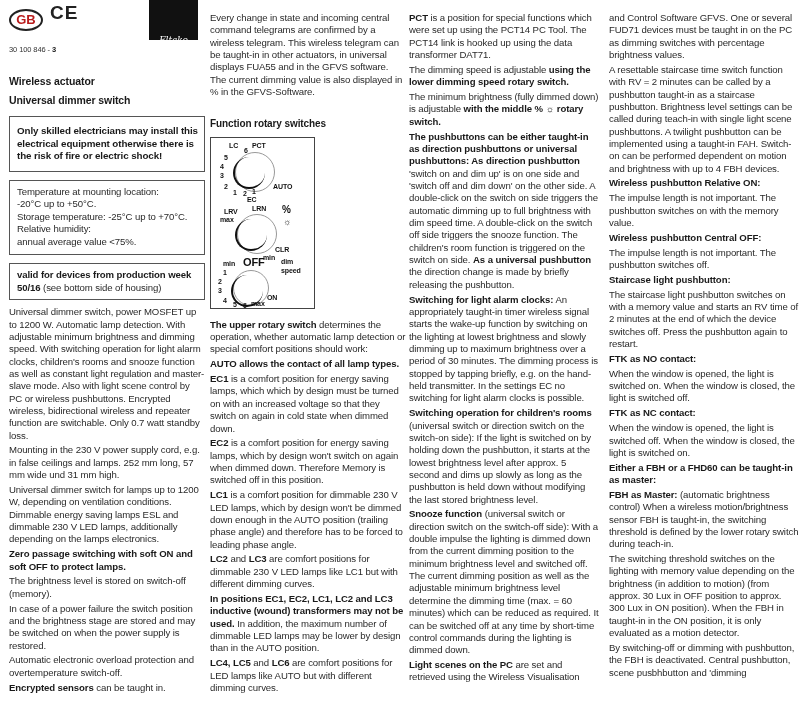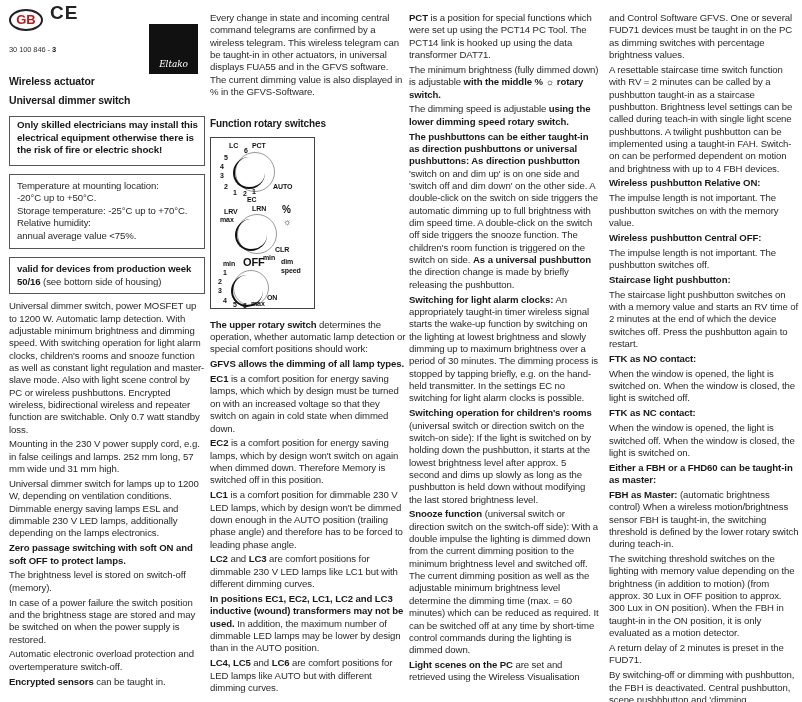--- a/index.html
+++ b/index.html
@@ -23,29 +23,29 @@
   
   .hdr { position: relative; height: 74px; }
   .gb-badge {
     position: absolute; left: 0; top: 9px; width: 34px; height: 22px;
     border: 2px solid #222; border-radius: 50%;
     font-size: 13px; font-weight: bold; line-height: 18px; text-align: center; color: #b91c1c;
   }
   .ce-mark { position: absolute; left: 41px; top: 7px; font-size: 19px; font-weight: bold; letter-spacing: 1px; color: #222; }
   .docnum { position: absolute; left: 0; top: 44px; font-size: 7.5px; color: #333; }
   .logo {
-    position: absolute; left: 140px; top: 24px; width: 49px; height: 50px;
+    position: absolute; left: 140px; top: 0; width: 49px; height: 40px;
     background: #111; color: #fff; font-family: "DejaVu Serif", serif; font-style: italic;
     font-size: 9px; text-align: center; padding-top: 34px;
   }
   .title { font-weight: bold; font-size: 10.5px; line-height: 15px; color: #1a1a1a; margin-bottom: 4px; }
   .box {
     border: 1px solid #555; padding: 5px 5px 6px 7px; margin: 8px 0 0 0;
   }
-  .box.warn { font-weight: bold; color: #1a1a1a; font-size: 9.8px; line-height: 12.5px; padding: 2px 5px 8px 7px; }
+  .box.warn { font-weight: bold; color: #1a1a1a; font-size: 9.8px; line-height: 12.5px; padding: 8px 5px 8px 7px; }
   .box.temp { line-height: 12.6px; }
   .box.valid { padding: 5px 5px 5px 7px; }
 
   .fn-title { font-weight: bold; font-size: 10px; margin: 20px 0 6px 0; color: #1a1a1a; }
   .diagram {
     width: 105px; height: 172px; border: 1px solid #444; position: relative; margin-bottom: 10px;
     font-size: 7px; font-weight: bold; line-height: 8px; color: #111;
   }
   .dial { position: absolute; width: 40px; height: 40px; border-radius: 50%; border: 1px solid #999; }
   .dial::before { content: ""; position: absolute; left: -3px; top: 4px; width: 30px; height: 30px; border-radius: 50%; border-left: 2px solid #111; border-bottom: 2px solid #111; }
@@ -129,33 +129,33 @@
     <div class="dlabel" style="left:7px;top:140px">2</div>
     <div class="dlabel" style="left:7px;top:149px">3</div>
     <div class="dlabel" style="left:12px;top:159px">4</div>
     <div class="dlabel" style="left:22px;top:163px">5</div>
     <div class="dlabel" style="left:32px;top:164px">6</div>
     <div class="dlabel" style="left:40px;top:162px">max</div>
     <div class="dlabel" style="left:56px;top:156px">ON</div>
   </div>
 
   <p><b>The upper rotary switch</b><span> determines the operation, whether automatic lamp detection or special comfort positions should work:</span></p>
-  <p class="b">GFVS allows the dimming of all lamp types.</p>
+  <p class="b">AUTO allows the contact of all lamp types.</p>
   <p><b>EC1</b><span> is a comfort position for energy saving lamps, which which by design must be turned on with an increased voltage so that they switch on again in cold state when dimmed down.</span></p>
   <p><b>EC2</b><span> is a comfort position for energy saving lamps, which by design won't switch on again when dimmed down. Therefore Memory is switched off in this position.</span></p>
   <p><b>LC1</b><span> is a comfort position for dimmable 230 V LED lamps, which by design won't be dimmed down enough in the AUTO position (trailing phase angle) and therefore has to be forced to leading phase angle.</span></p>
   <p><b>LC2</b><span> and </span><b>LC3</b><span> are comfort positions for dimmable 230 V LED lamps like LC1 but with different dimming curves.</span></p>
   <p><b>In positions EC1, EC2, LC1, LC2 and LC3 inductive (wound) transformers may not be used.</b><span> In addition, the maximum number of dimmable LED lamps may be lower by design than in the AUTO position.</span></p>
   <p><b>LC4, LC5</b><span> and </span><b>LC6</b><span> are comfort positions for LED lamps like AUTO but with different dimming curves.</span></p>
 </div>
 
 <div class="col c3">
   <p><b>PCT</b><span> is a position for special functions which were set up using the PCT14 PC Tool. The PCT14 link is hooked up using the data transformer DAT71.</span></p>
+  <p><span>The dimming speed is adjustable </span><b>using the lower dimming speed rotary switch.</b></p>
   <p><span>The minimum brightness (fully dimmed down) is adjustable </span><b>with the middle % ☼ rotary switch.</b></p>
-  <p><span>The dimming speed is adjustable </span><b>using the lower dimming speed rotary switch.</b></p>
   <p><b>The pushbuttons can be either taught-in as direction pushbuttons or universal pushbuttons: As direction pushbutton</b><span> 'switch on and dim up' is on one side and 'switch off and dim down' on the other side. A double-click on the switch on side triggers the automatic dimming up to full brightness with dim speed time. A double-click on the switch off side triggers the snooze function. The children's room function is triggered on the switch on side. </span><b>As a universal pushbutton</b><span> the direction change is made by briefly releasing the pushbutton.</span></p>
   <p><b>Switching for light alarm clocks:</b><span> An appropriately taught-in timer wireless signal starts the wake-up function by switching on the lighting at lowest brightness and slowly dimming up to maximum brightness over a period of 30 minutes. The dimming process is stopped by tapping briefly, e.g. on the hand-held transmitter. In the settings EC no switching for light alarm clocks is possible.</span></p>
   <p><b>Switching operation for children's rooms</b><span> (universal switch or direction switch on the switch-on side): If the light is switched on by holding down the pushbutton, it starts at the lowest brightness level after approx. 5 second and dims up slowly as long as the pushbutton is held down without modifying the last stored brightness level.</span></p>
   <p><b>Snooze function</b><span> (universal switch or direction switch on the switch-off side): With a double impulse the lighting is dimmed down from the current dimming position to the minimum brightness level and switched off. The current dimming position as well as the adjustable minimum brightness level determine the dimming time (max. = 60 minutes) which can be reduced as required. It can be switched off at any time by short-time control commands during the lighting is dimmed down.</span></p>
   <p><b>Light scenes on the PC</b><span> are set and retrieved using the Wireless Visualisation</span></p>
 </div>
 
 <div class="col c4">
   <p>and Control Software GFVS. One or several FUD71 devices must be taught in on the PC as dimming switches with percentage brightness values.</p>
   <p>A resettable staircase time switch function with RV = 2 minutes can be called by a pushbutton taught-in as a staircase pushbutton. Brightness level settings can be called during teach-in with single light scene pushbuttons. A twilight pushbutton can be implemented using a taught-in FAH. Switch-on can be performed dependent on motion and brightness with up to 4 FBH devices.</p>
@@ -165,15 +165,14 @@
   <p>The impulse length is not important. The pushbutton switches off.</p>
   <p class="b">Staircase light pushbutton:</p>
   <p>The staircase light pushbutton switches on with a memory value and starts an RV time of 2 minutes at the end of which the device switches off. Press the pushbutton again to restart.</p>
   <p class="b">FTK as NO contact:</p>
   <p>When the window is opened, the light is switched on. When the window is closed, the light is switched off.</p>
   <p class="b">FTK as NC contact:</p>
   <p>When the window is opened, the light is switched off. When the window is closed, the light is switched on.</p>
   <p class="b">Either a FBH or a FHD60 can be taught-in as master:</p>
   <p><b>FBH as Master:</b><span> (automatic brightness control) When a wireless motion/brightness sensor FBH is taught-in, the switching threshold is defined by the lower rotary switch during teach-in.</span></p>
   <p>The switching threshold switches on the lighting with memory value depending on the brightness (in addition to motion) (from approx. 30 Lux in OFF position to approx. 300 Lux in ON position). When the FBH in taught-in in the ON position, it is only evaluated as a motion detector.</p>
-  <p>A return delay of 2 minutes is preset in the FUD71.</p>
   <p>By switching-off or dimming with pushbutton, the FBH is deactivated. Central pushbutton, scene pusbhbutton and 'dimming</p>
 </div>
 
 </body></html>

